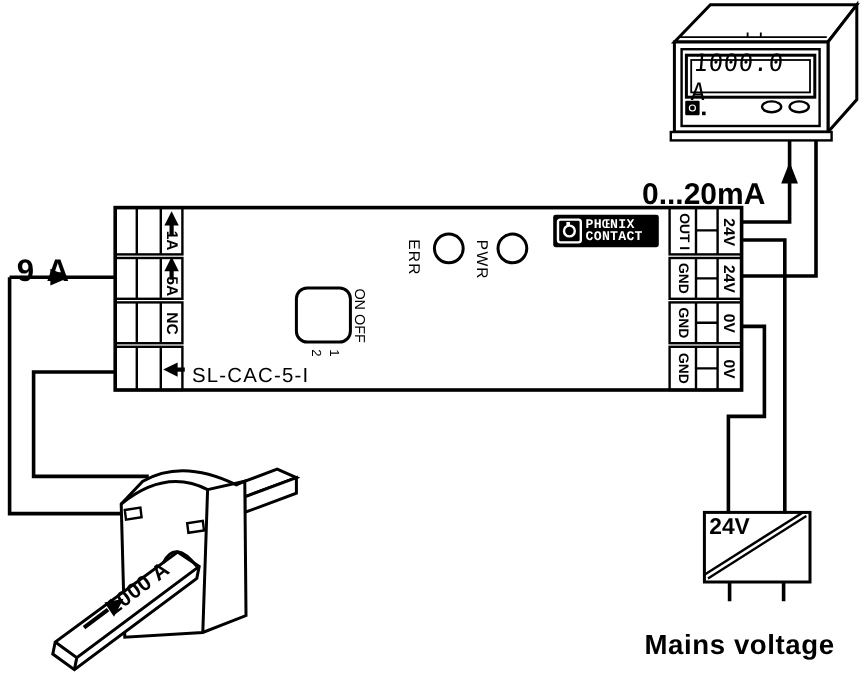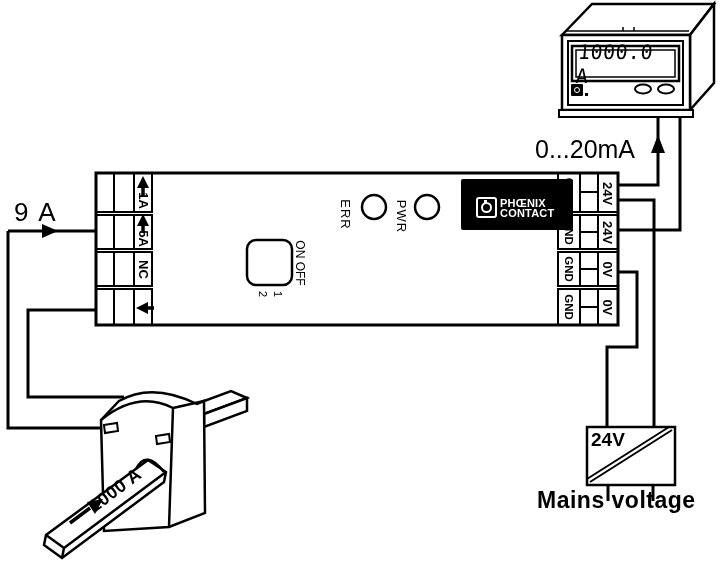--- a/index.html
+++ b/index.html
@@ -7,24 +7,24 @@
          font-family:"Liberation Sans",sans-serif;color:#000;}
   #art{position:absolute;left:0;top:0;z-index:1;}
   .lbl{position:absolute;z-index:2;white-space:nowrap;}
   .vcell{position:absolute;z-index:2;display:flex;align-items:center;justify-content:center;}
   .vcell>span{transform:rotate(90deg);white-space:nowrap;}
   .tlab{font-size:13px;font-weight:700;}
   .tlab-sm{font-size:11.5px;font-weight:700;}
   .led-lab{font-size:13px;font-weight:400;letter-spacing:1px;}
   .dip-lab{font-size:12px;font-weight:400;}
   .dip-num{font-size:11px;font-weight:400;}
-  .big{font-size:26px;font-weight:400;}
+  .big{font-size:26px;font-weight:700;margin-top:13px;}
   .module-name{font-size:17px;font-weight:400;letter-spacing:1px;}
   .brand{position:absolute;left:461px;top:179px;width:88px;height:27px;background:#000;
-         border-radius:2px;display:flex;align-items:flex-end;z-index:2;padding:12px;}
+         border-radius:2px;display:flex;align-items:center;z-index:2;padding:0;font-family:Liberation Mono, monospace;}
   .brand-icon{width:17px;height:17px;border:2px solid #fff;border-radius:3px;margin-left:3px;
               position:relative;flex:0 0 auto;}
   .brand-icon .c{position:absolute;left:3px;top:3px;width:7px;height:7px;border:2px solid #fff;
                  border-radius:50%;}
   .brand-icon .d{position:absolute;left:6px;top:1px;width:3px;height:3px;background:#fff;}
   .brand-txt{color:#fff;font-size:11px;line-height:10px;font-weight:700;margin-left:3px;
              letter-spacing:0.2px;}
   .meter-text{position:absolute;left:577px;top:50px;width:97px;height:27px;z-index:2;
               display:flex;align-items:center;justify-content:center;
               font-family:"DejaVu Sans Mono",monospace;font-size:20px;font-weight:400;
@@ -131,22 +131,23 @@
       <line x1="70" y1="523" x2="90" y2="508" stroke="#000" stroke-width="3.5"></line>
       <polygon points="103,499 87,502 95,514" fill="#000"></polygon>
     </g>
     <path d="M104,425 L117,423 L118,431 L105,433 Z" fill="#fff" stroke="#000" stroke-width="2"></path>
     <path d="M156,436 L169,434 L170,442 L157,444 Z" fill="#fff" stroke="#000" stroke-width="2"></path>
   </g>
 </svg>
 
   <div class="lbl big" style="left:14px;top:197px;letter-spacing:2px;">9 A</div>
   <div class="lbl big" style="left:535px;top:135px;font-size:25px;">0...20mA</div>
-  <div class="lbl" style="left:537px;top:487px;font-size:23px;font-weight:700;letter-spacing:0.5px;">Mains voltage</div>
+  <div class="lbl" style="left:537px;top:524px;font-size:23px;font-weight:700;letter-spacing:0.5px;">Mains voltage</div>
   <div class="lbl" style="left:591px;top:429px;font-size:19px;font-weight:700;">24V</div>
+  <div class="lbl module-name" style="left:160px;top:303px;">SL-CAC-5-I</div>
   <div class="busbar-lab">1000 A</div>
   <div class="meter-text">1000.0 A</div>
   <div class="meter-chip">
       <span class="c"></span>
     </div>
   <div class="meter-dot"></div>
 
   <div class="brand">
     <span class="brand-icon">
         <span class="c"></span>

